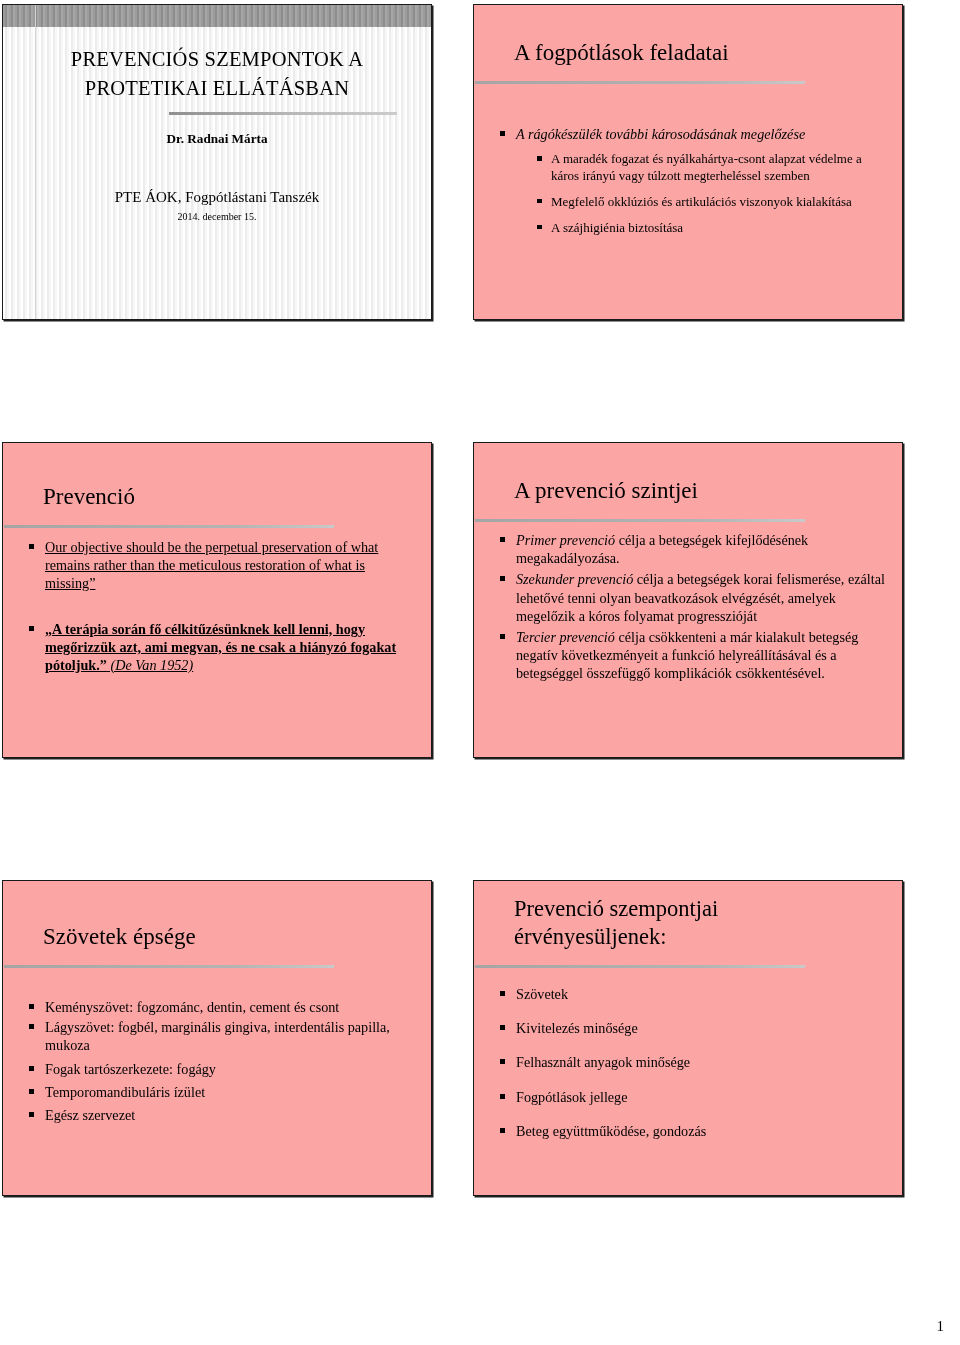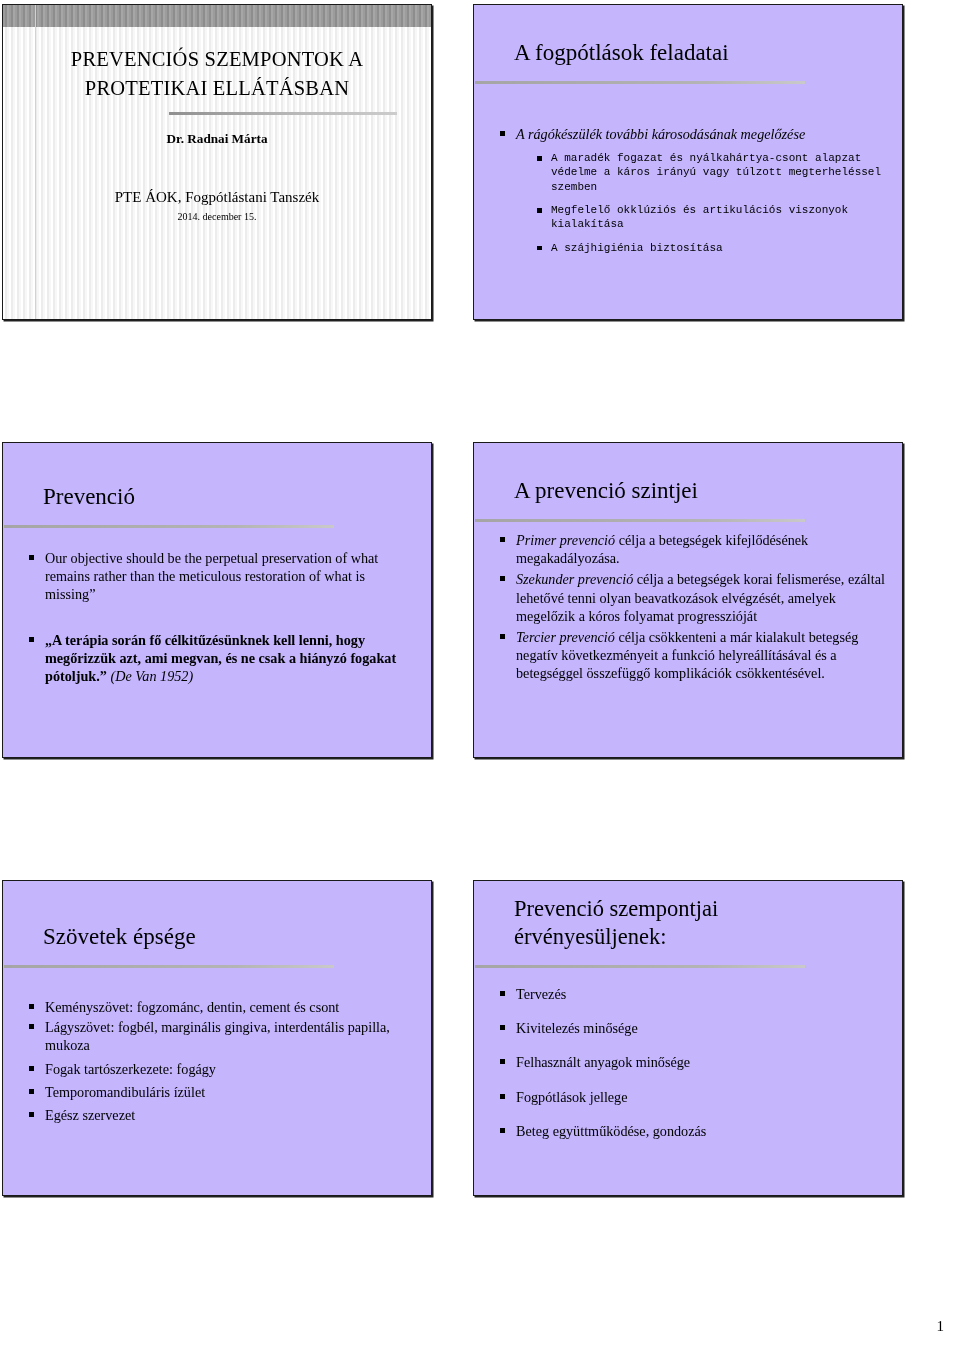--- a/index.html
+++ b/index.html
@@ -14,21 +14,21 @@
   .page {
     position: relative;
     width: 960px;
     height: 1345px;
     background: #ffffff;
   }
 
   
   .slide {
     position: absolute;
-    background: #c4b5fd;
+    background: #fca5a5;
     border: 1px solid #1a1a1a;
     box-shadow: 1.5px 1.5px 0 0 #202020;
     overflow: hidden;
   }
   .col-l { left: 2px;   width: 430px; }
   .col-r { left: 473px; width: 430px; }
   .row-1 { top: 4px;    height: 316px; }
   .row-2 { top: 442px;  height: 316px; }
   .row-3 { top: 880px;  height: 316px; }
 
@@ -126,23 +126,22 @@
     position: absolute;
     left: 2px;
     width: 5px; height: 5px;
     background: #000000;
   }
   .lvl1 { font-size: 14.2px; line-height: 1.28; }
   .lvl1 > li > .sq { top: 6px; }
   .lvl2 {
     list-style: none;
     margin-left: 20px;
-    font-size: 11px;
+    font-size: 13px;
     line-height: 1.30;
-    font-family: Liberation Mono, monospace;
   }
   .lvl2 > li {
     position: relative;
     padding-left: 15px;
   }
   .lvl2 > li > .sq {
     position: absolute;
     left: 1px; top: 5px;
     width: 4.5px; height: 4.5px;
     background: #000000;
@@ -203,21 +202,21 @@
         </li>
       </ul>
     </div>
   </div>
 
   <div class="slide col-l row-2">
     <div class="c-head" style="padding-top:40px;">
       <div class="c-title">Prevenció</div>
     </div>
     <div class="c-rule" style="top:82px;width:330px;"></div>
-    <div class="c-body" style="top:106px;">
+    <div class="c-body" style="top:95px;text-decoration:underline;">
       <ul class="blist lvl1">
         <li>
           <span class="sq"></span>
           <span>Our objective should be the perpetual preservation of what remains rather than the meticulous restoration of what is missing”</span>
         </li>
         <li style="margin-top:27px;">
           <span class="sq"></span>
           <span class="bd">„A terápia során fő célkitűzésünknek kell lenni, hogy megőrizzük azt, ami megvan, és ne csak a hiányzó fogakat pótoljuk.”</span><span class="it"> (De Van 1952)</span>
         </li>
       </ul>
@@ -281,21 +280,21 @@
   <div class="slide col-r row-3">
     <div class="c-head" style="padding-top:14px;">
       <div class="c-title two-line">Prevenció szempontjai
 érvényesüljenek:</div>
     </div>
     <div class="c-rule" style="top:84px;width:330px;"></div>
     <div class="c-body" style="top:104px;">
       <ul class="blist lvl1">
         <li>
           <span class="sq"></span>
-          <span>Tervezés</span>
+          <span>Szövetek</span>
         </li>
         <li style="margin-top:16px;">
           <span class="sq"></span>
           <span>Kivitelezés minősége</span>
         </li>
         <li style="margin-top:16px;">
           <span class="sq"></span>
           <span>Felhasznált anyagok minősége</span>
         </li>
         <li style="margin-top:16px;">

